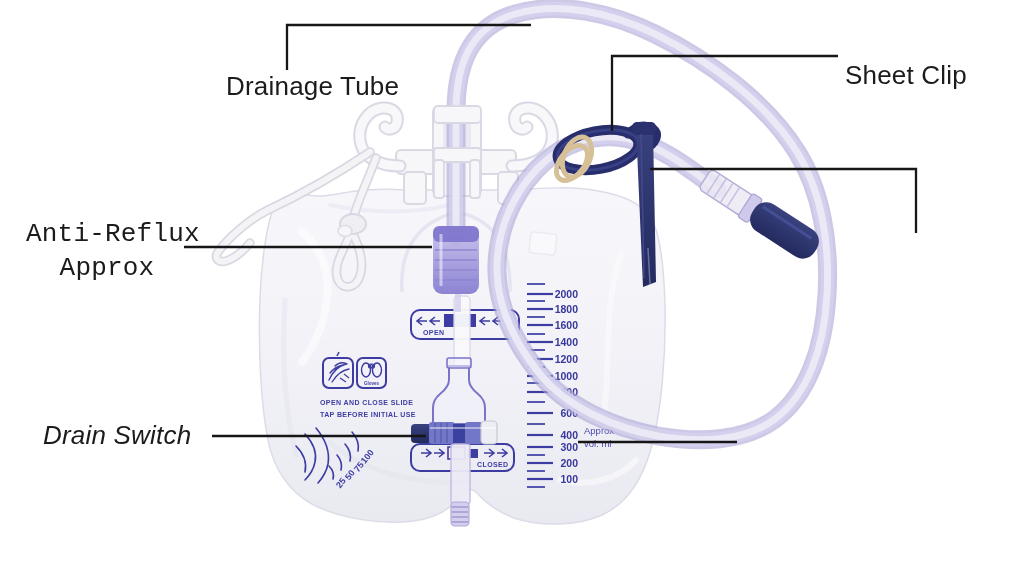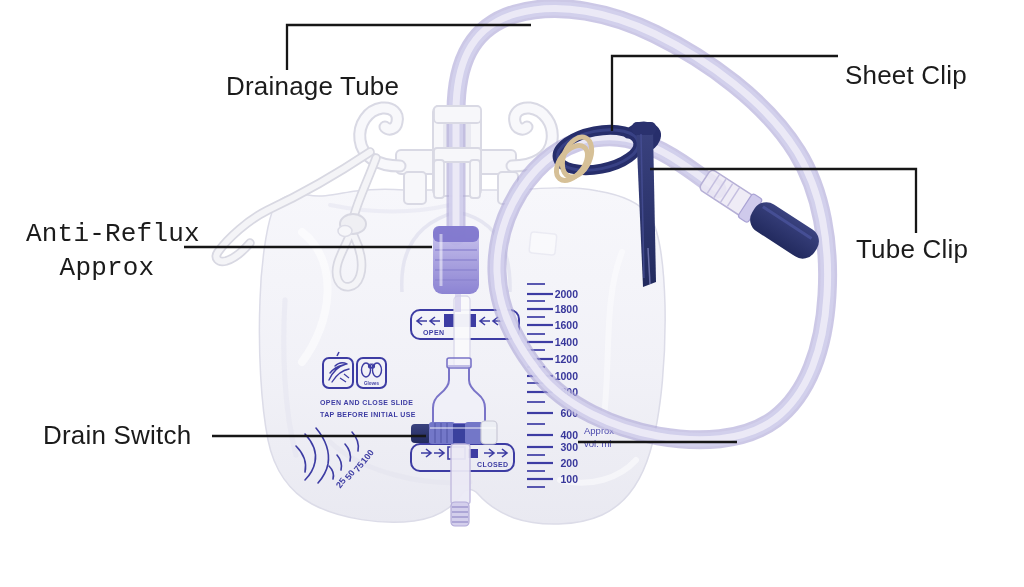--- a/index.html
+++ b/index.html
@@ -318,15 +318,14 @@
     <path d="M578,442 L737,442"></path>
   </g>
 </svg>
 
 <div class="callout" style="left:201px;top:71px;margin-left:25px;">Drainage Tube</div>
 <div class="callout" style="left:845px;top:60px;">Sheet Clip</div>
 <div class="callout center" style="left:26px;top:217px;width:162px;line-height:34px;font-family:Liberation Mono, monospace;">
   <div>Anti-Reflux</div>
   <div>Approx</div>
 </div>
-<div class="callout" style="left:856px;top:234px;">Tube Clip</div>
-<div class="callout" style="left:43px;top:420px;">Drain Switch</div>
+<div class="callout" style="left:43px;top:420px;font-style:italic;">Drain Switch</div>
 </div>
 
 </body></html>

